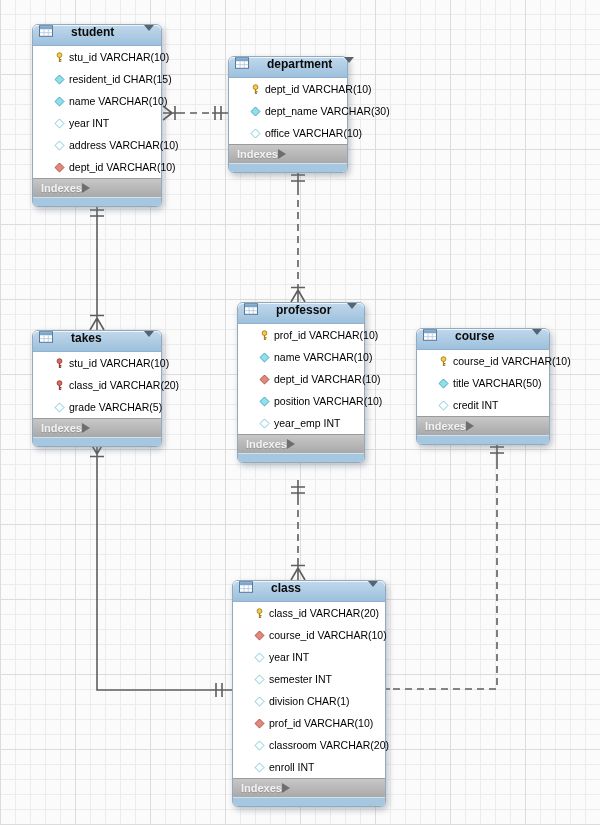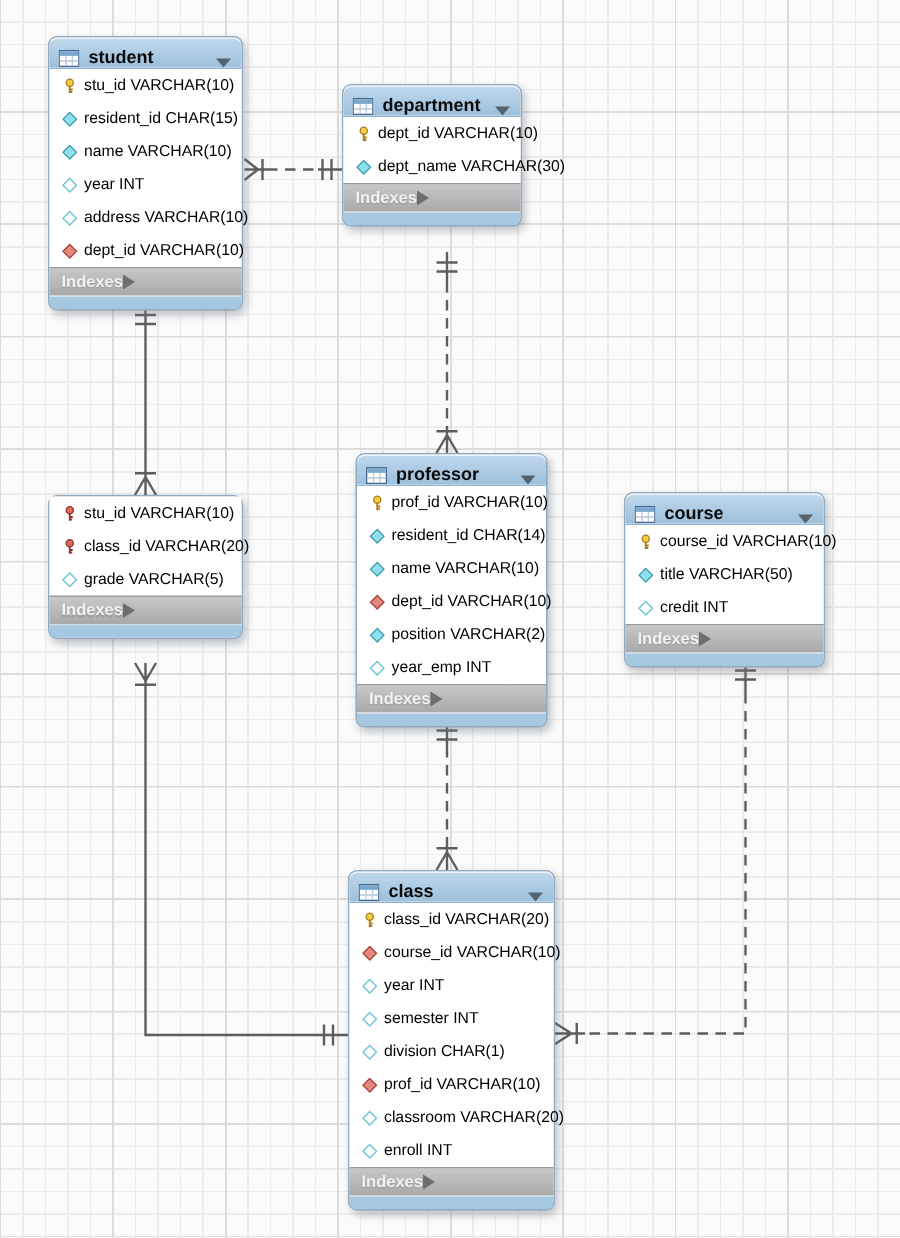--- a/index.html
+++ b/index.html
@@ -26,43 +26,44 @@
   .table{
     position:absolute;z-index:2;
     box-sizing:border-box;
     border:1px solid #92a9be;
     border-radius:6px;
     background:#fff;
     box-shadow:2px 3px 6px rgba(110,120,135,0.45);
   }
   .thead{
     height:20px;
-    display:flex;align-items:flex-end;
+    display:flex;align-items:flex-start;
     background:linear-gradient(#c0d8ec,#9dc0dc);
     border-bottom:1px solid #8fb2d0;
     border-radius:5px 5px 0 0;
     box-shadow:inset 0 1px 0 rgba(255,255,255,0.75);
+    gap:12px;
   }
   .tico{width:14px;height:12px;margin-left:6px;flex:0 0 auto;}
   .ttitle{
     margin-left:6px;
     font-size:12px;font-weight:bold;color:#0a0a0a;
     white-space:nowrap;
   }
   .tcollapse{
     margin-left:auto;margin-right:7px;
     width:0;height:0;
     border-left:5px solid transparent;
     border-right:5px solid transparent;
     border-top:6px solid #55646f;
   }
   .trows{background:#ffffff;}
   .trow{
     height:22px;display:flex;align-items:center;
-    padding-left:8px;white-space:nowrap;
+    padding-left:21px;white-space:nowrap;
   }
   .fico{width:11px;height:11px;flex:0 0 auto;}
   .ftxt{
     margin-left:4px;
     font-size:10.5px;color:#000;
   }
   .tfoot{
     height:18px;
     display:flex;align-items:center;
     background:linear-gradient(#c7c7c7,#a9a9a9);
@@ -210,29 +211,42 @@
             <use href="#sym-key-gold"></use>
           </svg>
           <span class="ftxt">dept_id VARCHAR(10)</span>
         </div>
       <div class="trow">
           <svg class="fico">
             <use href="#sym-dia-filled"></use>
           </svg>
           <span class="ftxt">dept_name VARCHAR(30)</span>
         </div>
+      <div class="trow">
+          <svg class="fico">
+            <use href="#sym-dia-outline"></use>
+          </svg>
+          <span class="ftxt">office VARCHAR(10)</span>
+        </div>
     </div>
     <div class="tfoot">
       <span class="flabel">Indexes</span>
       <span class="farrow"></span>
     </div>
     <div class="tbottom"></div>
   </div>
 
   <div class="table" style="left:32px;top:330px;width:130px;">
+    <div class="thead">
+      <svg class="tico">
+          <use href="#sym-table"></use>
+        </svg>
+      <span class="ttitle">takes</span>
+      <span class="tcollapse"></span>
+    </div>
     <div class="trows">
       <div class="trow">
           <svg class="fico">
             <use href="#sym-key-red"></use>
           </svg>
           <span class="ftxt">stu_id VARCHAR(10)</span>
         </div>
       <div class="trow">
           <svg class="fico">
             <use href="#sym-key-red"></use>
@@ -265,39 +279,33 @@
       <div class="trow">
           <svg class="fico">
             <use href="#sym-key-gold"></use>
           </svg>
           <span class="ftxt">prof_id VARCHAR(10)</span>
         </div>
       <div class="trow">
           <svg class="fico">
             <use href="#sym-dia-filled"></use>
           </svg>
-          <span class="ftxt">resident_id CHAR(14)</span>
-        </div>
-      <div class="trow">
-          <svg class="fico">
-            <use href="#sym-dia-filled"></use>
-          </svg>
           <span class="ftxt">name VARCHAR(10)</span>
         </div>
       <div class="trow">
           <svg class="fico">
             <use href="#sym-dia-red"></use>
           </svg>
           <span class="ftxt">dept_id VARCHAR(10)</span>
         </div>
       <div class="trow">
           <svg class="fico">
             <use href="#sym-dia-filled"></use>
           </svg>
-          <span class="ftxt">position VARCHAR(2)</span>
+          <span class="ftxt">position VARCHAR(10)</span>
         </div>
       <div class="trow">
           <svg class="fico">
             <use href="#sym-dia-outline"></use>
           </svg>
           <span class="ftxt">year_emp INT</span>
         </div>
     </div>
     <div class="tfoot">
       <span class="flabel">Indexes</span>
@@ -334,21 +342,21 @@
           <span class="ftxt">credit INT</span>
         </div>
     </div>
     <div class="tfoot">
       <span class="flabel">Indexes</span>
       <span class="farrow"></span>
     </div>
     <div class="tbottom"></div>
   </div>
 
-  <div class="table" style="left:232px;top:580px;width:138px;">
+  <div class="table" style="left:232px;top:580px;width:154px;">
     <div class="thead">
       <svg class="tico">
           <use href="#sym-table"></use>
         </svg>
       <span class="ttitle">class</span>
       <span class="tcollapse"></span>
     </div>
     <div class="trows">
       <div class="trow">
           <svg class="fico">

